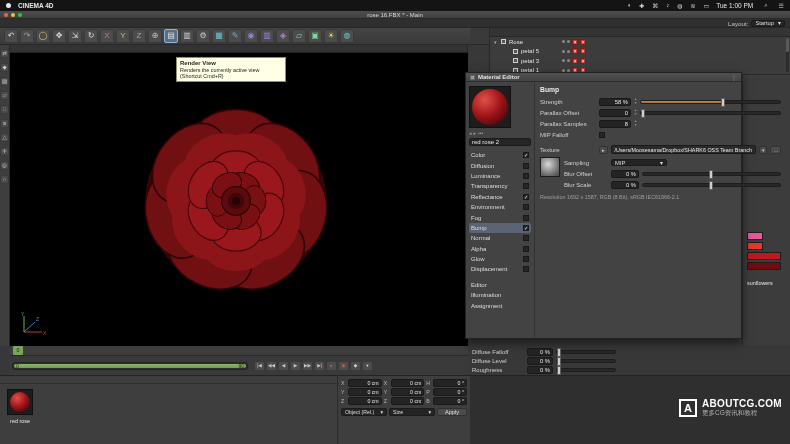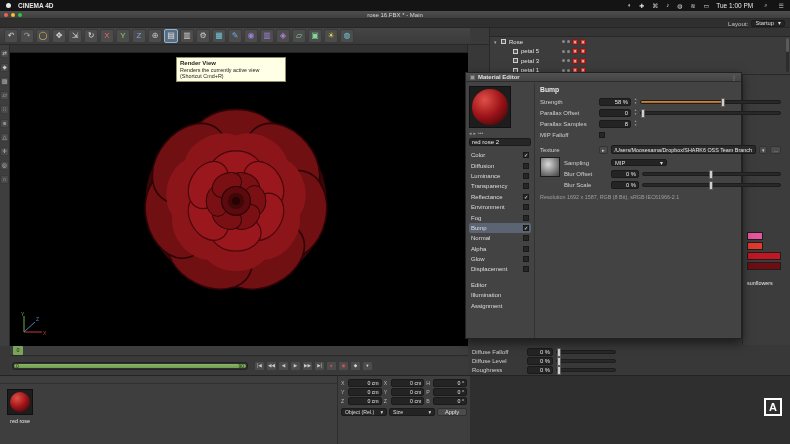--- a/index.html
+++ b/index.html
@@ -783,16 +783,20 @@
           <span>Size</span>
           <span>▾</span>
         </span>
       <span id="applybtn">Apply</span>
     </div>
   </div>
 
   <div id="bottomright" class="abs">
     <div id="watermark">
       <span id="wlogo">A</span>
+      <span id="wtext">
+        <div class="brand">ABOUTCG.COM</div>
+        <div class="tagline">更多CG资讯和教程</div>
+      </span>
     </div>
   </div>
 
 </div>
 
 </body></html>

